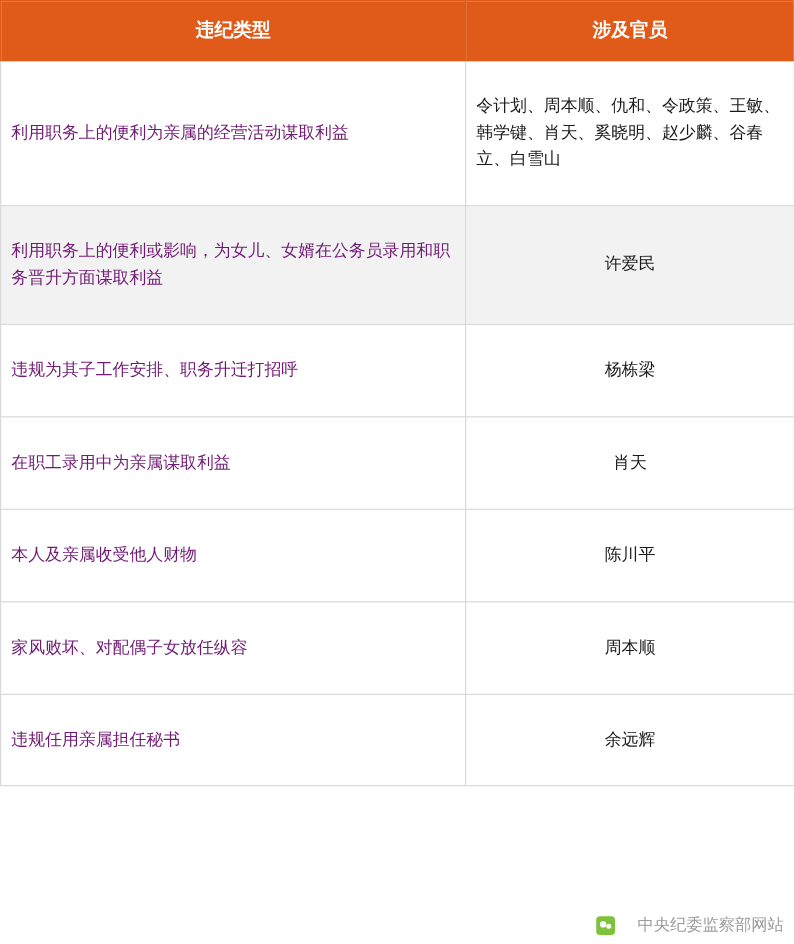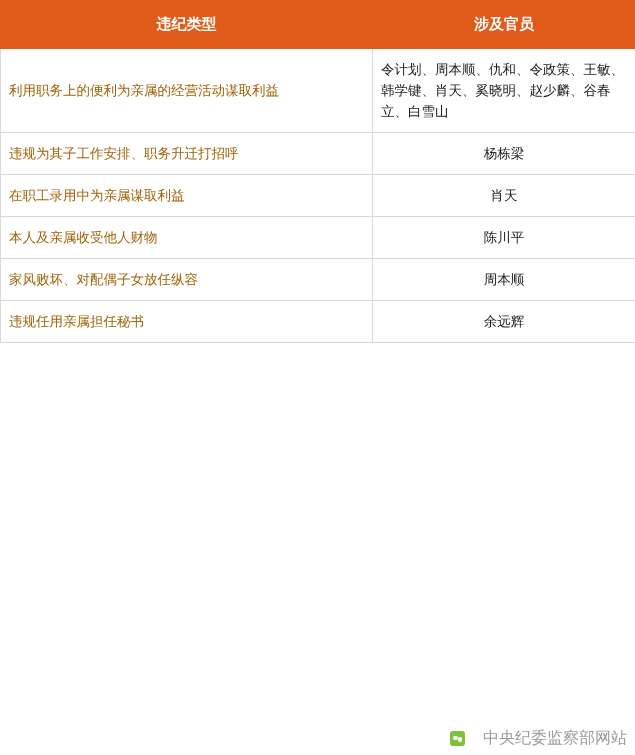--- a/index.html
+++ b/index.html
@@ -20,40 +20,40 @@
     box-sizing: border-box;
   }
   table.violation-table {
     border-collapse: collapse;
     width: 635px;
     table-layout: fixed;
   }
   table.violation-table th,
   table.violation-table td {
     border: 1px solid #d9d9d9;
-    padding: 10px 8px;
+    padding: 26px 8px;
     font-size: 13.5px;
     line-height: 1.55;
     vertical-align: middle;
   }
   table.violation-table thead th {
     background: #e05a19;
     color: #ffffff;
     font-weight: bold;
     text-align: center;
     font-size: 15px;
     padding: 12px 20px;
     border: 1px solid #e05a19;
   }
   col.col-type { width: 372px; }
   col.col-official { width: 263px; }
 
   td.cell-type {
     text-align: left;
-    color: #a16207;
+    color: #701a75;
   }
   td.cell-official {
     text-align: center;
     color: #1a1a1a;
   }
   td.cell-official.wrap-left {
     text-align: left;
   }
   tr.row-odd td {
     background: #ffffff;
@@ -64,21 +64,21 @@
 
   
   .watermark {
     position: absolute;
     right: 8px;
     bottom: 6px;
     display: flex;
     align-items: center;
     gap: 18px;
     color: #9a9a9a;
-    font-size: 16px;
+    font-size: 13px;
     background: transparent;
   }
   .wm-badge {
     width: 15px;
     height: 15px;
     border-radius: 3px;
     background: #7ec13a;
     position: relative;
     flex: none;
   }
@@ -116,20 +116,24 @@
       <tr>
         <th>违纪类型</th>
         <th>涉及官员</th>
       </tr>
     </thead>
     <tbody>
       <tr class="row-odd">
         <td class="cell-type">利用职务上的便利为亲属的经营活动谋取利益</td>
         <td class="cell-official wrap-left">令计划、周本顺、仇和、令政策、王敏、韩学键、肖天、奚晓明、赵少麟、谷春立、白雪山</td>
       </tr>
+      <tr class="row-even">
+        <td class="cell-type">利用职务上的便利或影响，为女儿、女婿在公务员录用和职务晋升方面谋取利益</td>
+        <td class="cell-official">许爱民</td>
+      </tr>
       <tr class="row-odd">
         <td class="cell-type">违规为其子工作安排、职务升迁打招呼</td>
         <td class="cell-official">杨栋梁</td>
       </tr>
       <tr class="row-odd">
         <td class="cell-type">在职工录用中为亲属谋取利益</td>
         <td class="cell-official">肖天</td>
       </tr>
       <tr class="row-odd">
         <td class="cell-type">本人及亲属收受他人财物</td>

